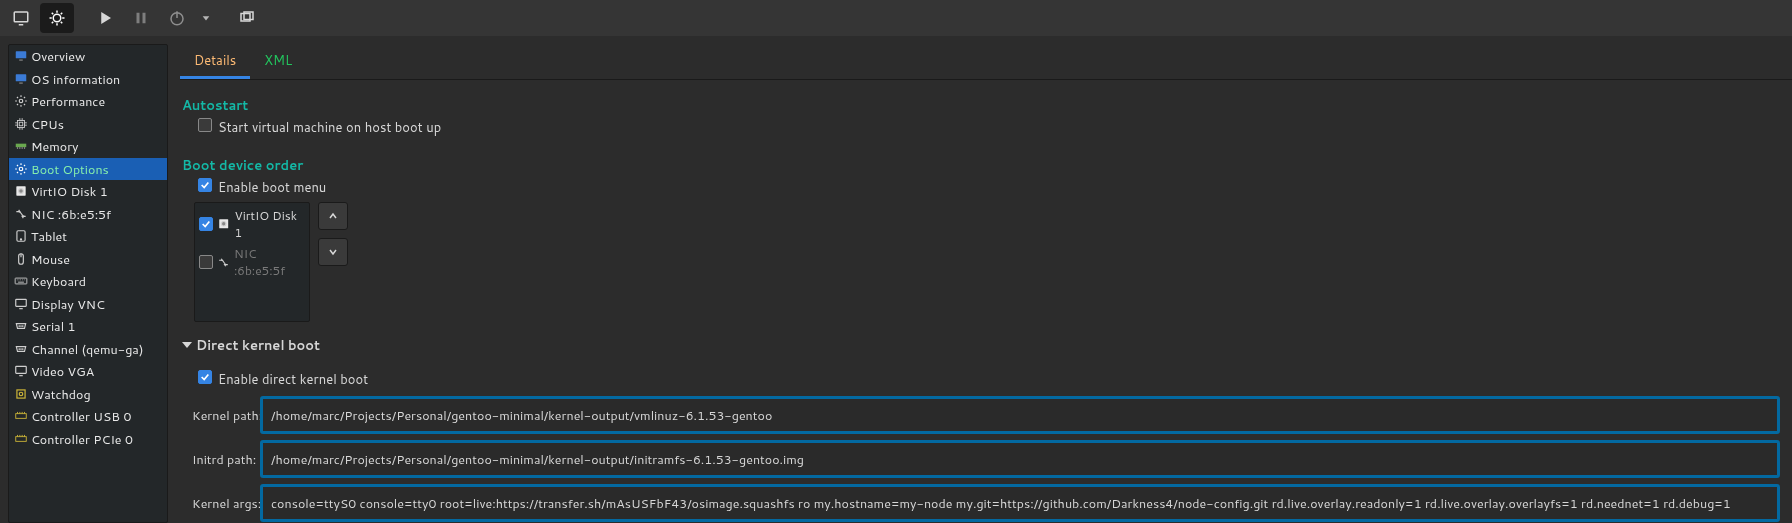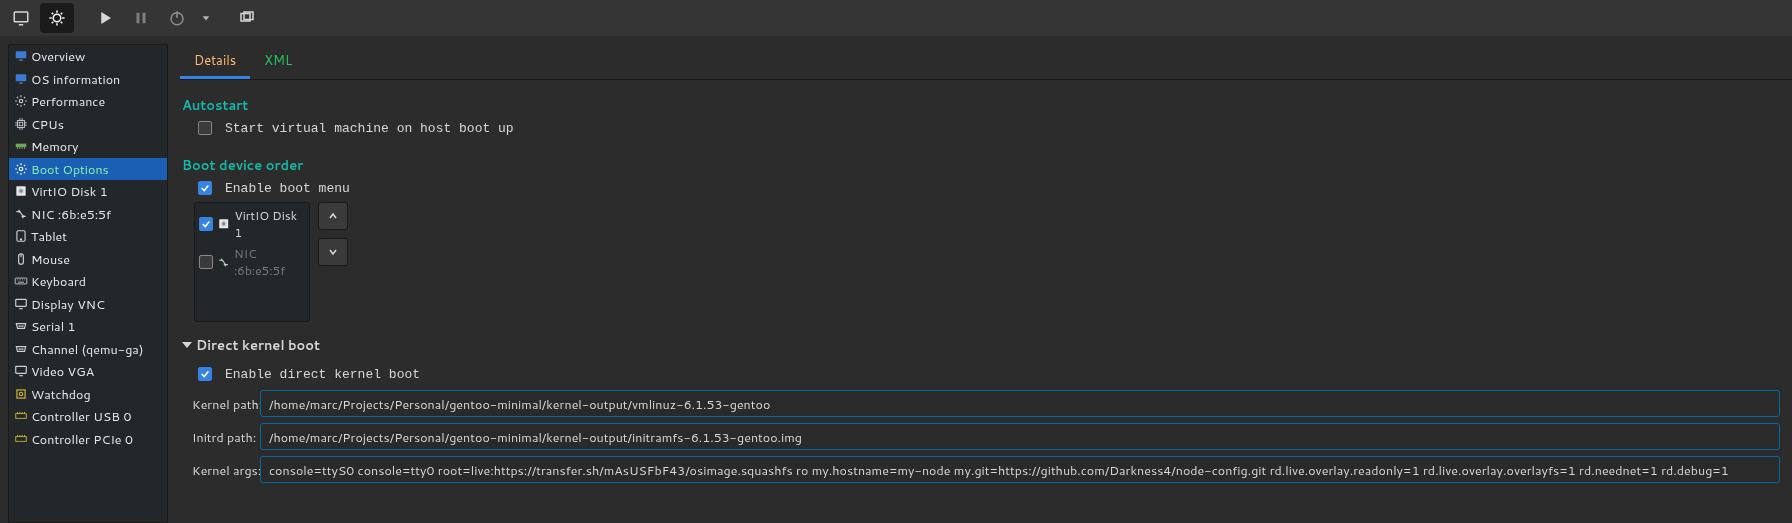--- a/index.html
+++ b/index.html
@@ -21,41 +21,41 @@
   .sb-icon svg { width: 16px; height: 14px; }
   .sb-label { white-space: nowrap; overflow:hidden; text-overflow: ellipsis; }
 
   .main { flex: 1; margin-left: 12px; background: #2c2c2c; position:relative; overflow:hidden; }
   .tabs { height: 36px; display:flex; align-items:flex-end; border-bottom: 1px solid #1a1a1a; background: #2c2c2c; }
   .tab { padding: 10px 14px; color: #22c55e; font-size: 13px; }
   .tab.active { border-bottom: 3px solid #3584e4; color: #fdba74; padding-bottom: 7px; }
 
   .content { padding: 10px 2px 0 2px; font-size: 13px; overflow: hidden; }
   .section-title { font-weight: 600; color: #14b8a6; margin: 6px 0 4px 0; }
-  .check-row { display:flex; align-items:center; gap: 13px; margin-left: 16px; height: 20px; font-family: Liberation Mono, monospace; }
+  .check-row { display:flex; align-items:flex-start; gap: 6px; margin-left: 16px; height: 20px; }
   .checkbox { width: 14px; height: 14px; border: 1px solid #888; border-radius: 2px; background: #3a3a3a; display:flex; align-items:center; justify-content:center; flex-shrink:0; }
   .checkbox.checked { background: #3584e4; border-color: #3584e4; }
   .checkbox.checked svg { width: 10px; height: 10px; }
   .mini-check-row .checkbox { width: 14px; height: 14px; }
 
   .boot-area { display:flex; gap: 8px; margin-left: 12px; margin-top: 4px; }
   .boot-list { width: 116px; height: 120px; border: 1px solid #1a1a1a; background: #232729; border-radius: 2px; padding: 2px 0; }
   .boot-row { display:flex; align-items:center; gap: 4px; padding: 2px 4px; font-size: 12px; }
   .boot-row.disabled { color: #7a7a7a; }
   .boot-mini-icon { width: 14px; height: 12px; display:flex; align-items:center; justify-content:center; }
   .boot-buttons { display:flex; flex-direction:column; gap: 8px; }
   .sq-btn { width: 30px; height: 28px; background: #3a3a3a; border: 1px solid #1a1a1a; border-radius: 3px; display:flex; align-items:center; justify-content:center; }
 
   .expander-title { display:flex; align-items:center; gap: 4px; font-weight:600; margin-top: 14px; }
   .expander-title .tri { width:0;height:0;border-left:5px solid transparent;border-right:5px solid transparent;border-top:6px solid #d7d7d7; }
 
   .field-row { display:flex; align-items:center; gap: 0; margin: 6px 0 0 10px; }
   .field-label { width: 60px; text-align: right; color: #d7d7d7; font-size: 12.5px; white-space:nowrap; }
   .field-row .field-label { min-width: 58px; }
-  .field-input { flex: 1; margin-left: 8px; margin-right: 10px; height: 27px; background: #2a2a2a; border: 1px solid #0369a1; border-radius: 3px; padding: 0 8px; color: #d7d7d7; font-size: 12.5px; display:flex; align-items:center; overflow:hidden; white-space:nowrap; }
+  .field-input { flex: 1; margin-left: 8px; margin-right: 10px; height: 38px; background: #2a2a2a; border: 3px solid #0369a1; border-radius: 3px; padding: 0 8px; color: #d7d7d7; font-size: 12.5px; display:flex; align-items:center; overflow:hidden; white-space:nowrap; }
 </style>
 </head>
 <body>
 
 <div class="toolbar">
   <div class="tb-btn tb-icon">
     <svg viewBox="0 0 24 24" fill="none" stroke="#d7d7d7" stroke-width="2">
         <rect x="3" y="4" width="18" height="13" rx="1"></rect>
         <line x1="9" y1="21" x2="15" y2="21"></line>
       </svg>
@@ -360,21 +360,21 @@
                 <polyline points="3,4 6,8 9,4" fill="none" stroke="#d7d7d7" stroke-width="1.5"></polyline>
               </svg>
           </div>
         </div>
       </div>
 
       <div class="expander-title">
         <div class="tri"></div>
         <span>Direct kernel boot</span>
       </div>
-      <div class="check-row" style="margin-top:10px">
+      <div class="check-row" style="margin-top:16px">
         <div class="checkbox checked">
           <svg viewBox="0 0 12 12">
               <polyline points="2,6 5,9 10,3" fill="none" stroke="#ffffff" stroke-width="2"></polyline>
             </svg>
         </div>
         <span>Enable direct kernel boot</span>
       </div>
 
       <div id="fields">
           <div class="field-row">

